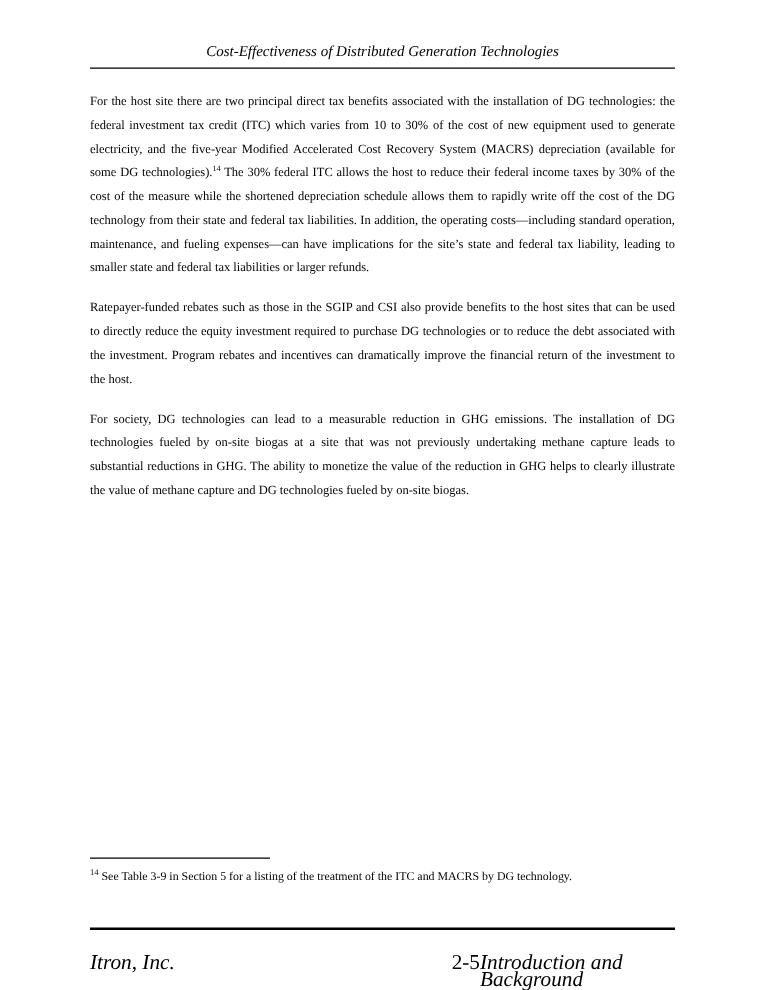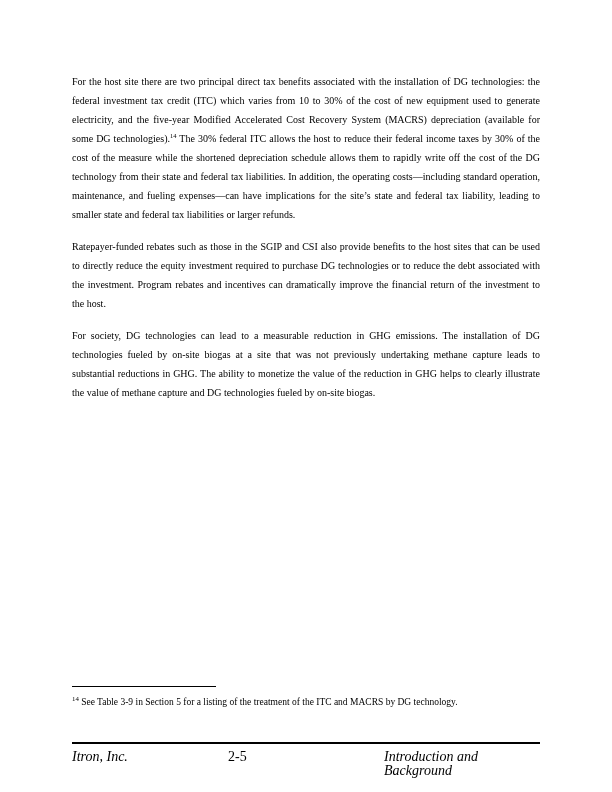--- a/index.html
+++ b/index.html
@@ -69,36 +69,39 @@
     line-height: 0;
     vertical-align: super;
   }
   
   .footer {
     position: absolute;
     left: 72px;
     right: 72px;
     top: 742px;
     border-top: 2px solid #000;
-    padding-top: 6px;
-    font-size: 14px;
+    padding-top: 19px;
+    font-size: 17px;
     line-height: 14px;
     font-style: italic;
     display: flex;
   }
   .footer > span { flex: 1; }
   .footer-left   { text-align: left; }
-  .footer-center { text-align: left; font-style: normal; }
+  .footer-center { text-align: right; font-style: normal; }
   .footer-right  { text-align: left; }
 </style>
 </head>
 <body>
 
 <div class="page">
 
+  <header class="header">
+    <span>Cost-Effectiveness of Distributed Generation Technologies</span>
+  </header>
 
   <main class="body">
     <p class="para"><span>For the host site there are two principal direct tax benefits associated with the installation of DG technologies:  the federal investment tax credit (ITC) which varies from 10 to 30% of the cost of new equipment used to generate electricity, and the five-year Modified Accelerated Cost Recovery System (MACRS) depreciation (available for some DG technologies).</span><sup class="fnref">14</sup><span> The 30% federal ITC allows the host to reduce their federal income taxes by 30% of the cost of the measure while the shortened depreciation schedule allows them to rapidly write off the cost of the DG technology from their state and federal tax liabilities.  In addition, the operating costs—including standard operation, maintenance, and fueling expenses—can have implications for the site’s state and federal tax liability, leading to smaller state and federal tax liabilities or larger refunds.</span></p>
 
     <p class="para">Ratepayer-funded rebates such as those in the SGIP and CSI also provide benefits to the host sites that can be used to directly reduce the equity investment required to purchase DG technologies or to reduce the debt associated with the investment.  Program rebates and incentives can dramatically improve the financial return of the investment to the host.</p>
 
     <p class="para">For society, DG technologies can lead to a measurable reduction in GHG emissions.  The installation of DG technologies fueled by on-site biogas at a site that was not previously undertaking methane capture leads to substantial reductions in GHG.  The ability to monetize the value of the reduction in GHG helps to clearly illustrate the value of methane capture and DG technologies fueled by on-site biogas.</p>
   </main>
 
   <aside class="footnote">

